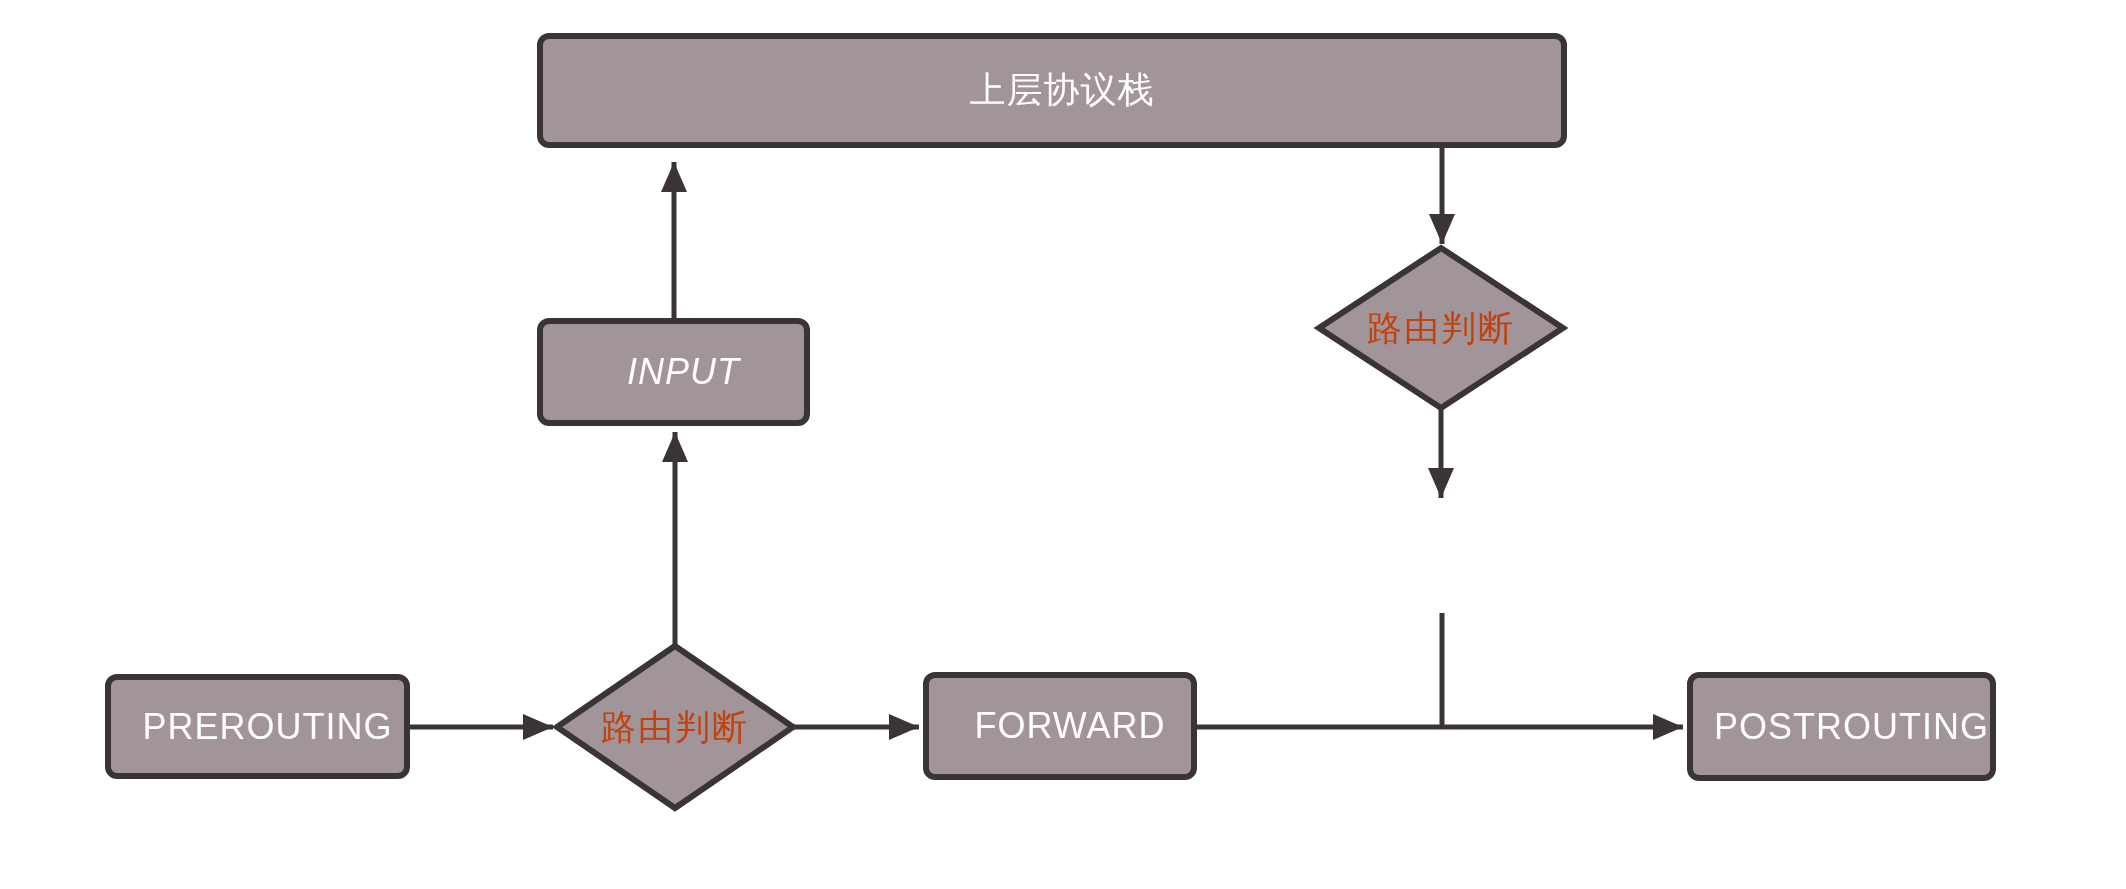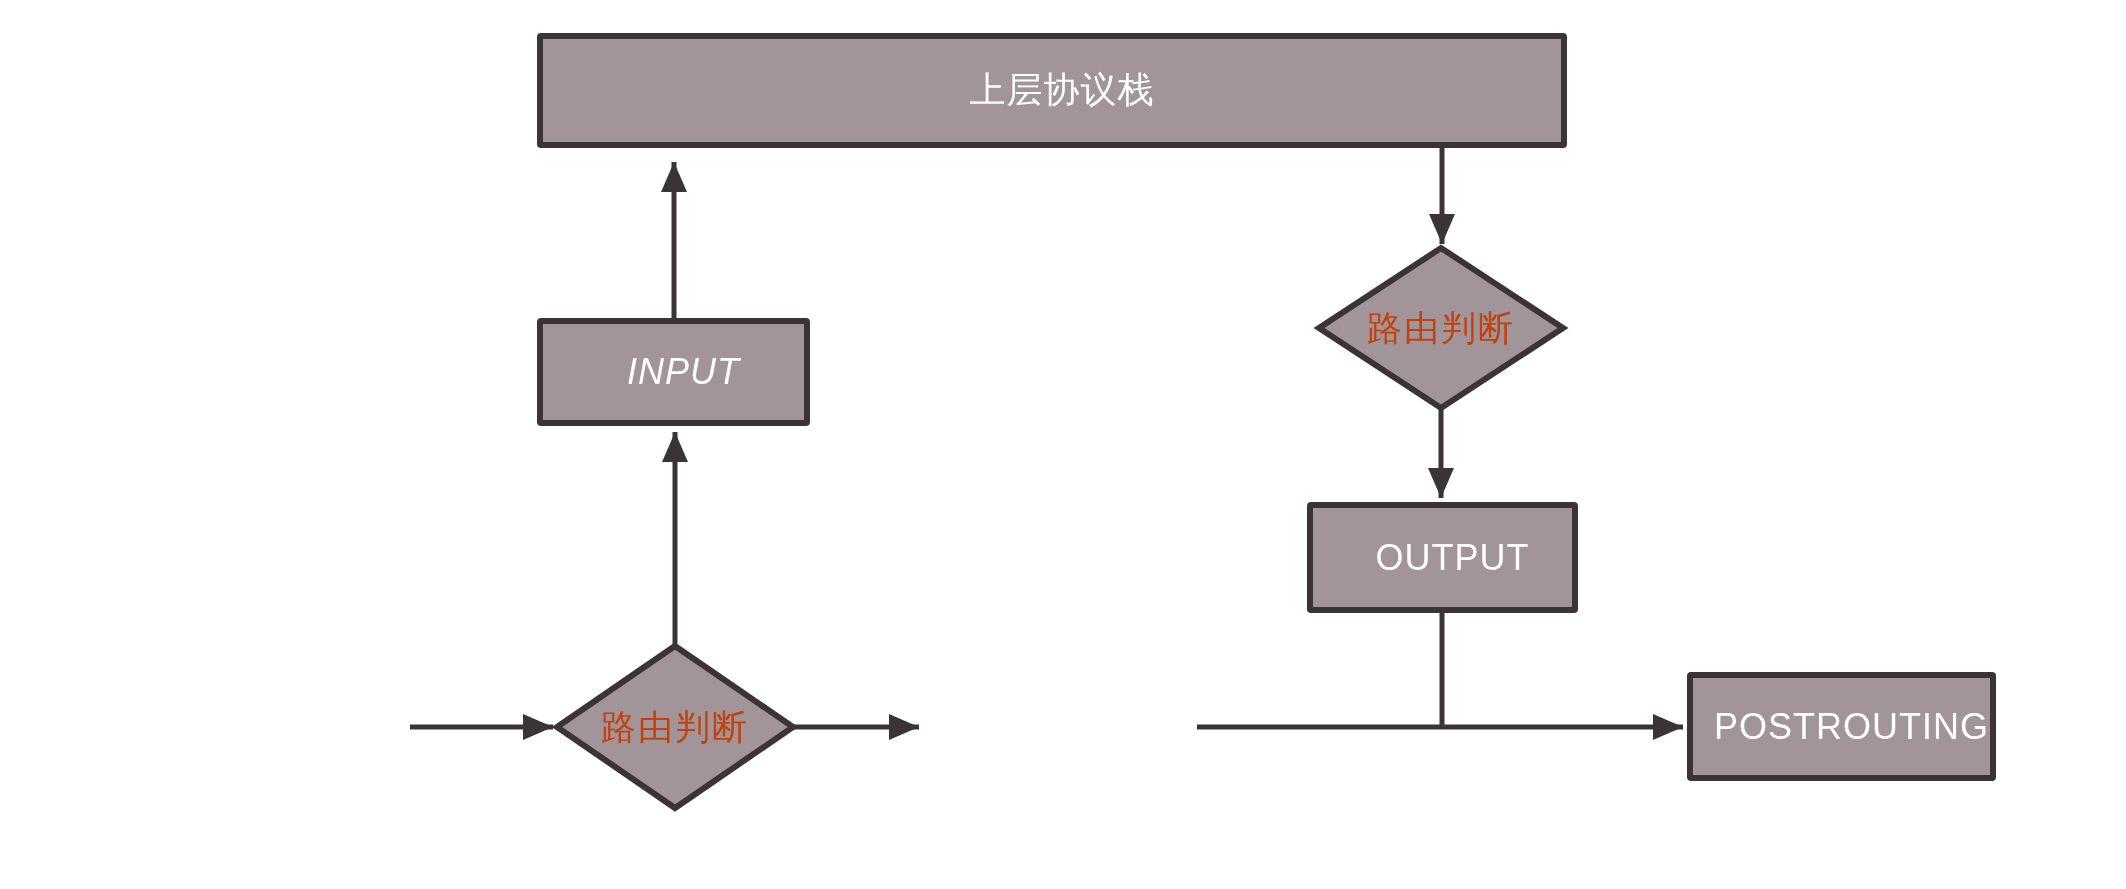--- a/index.html
+++ b/index.html
@@ -20,21 +20,21 @@
     left: 0;
     top: 0;
     width: 2126px;
     height: 889px;
   }
   .node {
     position: absolute;
     box-sizing: border-box;
     background: #a29599;
     border: 6px solid #3a3438;
-    border-radius: 4px;
+    border-radius: 12px;
     display: flex;
     align-items: center;
     justify-content: center;
     padding-left: 20px;
   }
   .node-label {
     color: #ffffff;
     font-size: 36px;
     letter-spacing: 1px;
     white-space: nowrap;
@@ -93,25 +93,28 @@
   </svg>
 
   <div class="node n-protocol-stack">
     <span class="node-label">上层协议栈</span>
   </div>
 
   <div class="node n-input">
     <span class="node-label">INPUT</span>
   </div>
 
-  <div class="node n-output">
-    <span class="node-label">OUTPUT</span>
+
+  <div class="node n-prerouting">
+    <span class="node-label">PREROUTING</span>
   </div>
 
-
+  <div class="node n-forward">
+    <span class="node-label">FORWARD</span>
+  </div>
 
   <div class="node n-postrouting">
     <span class="node-label">POSTROUTING</span>
   </div>
 
   <div class="diamond-label l-diamond-left">路由判断</div>
 
   <div class="diamond-label l-diamond-right">路由判断</div>
 
 </div>

